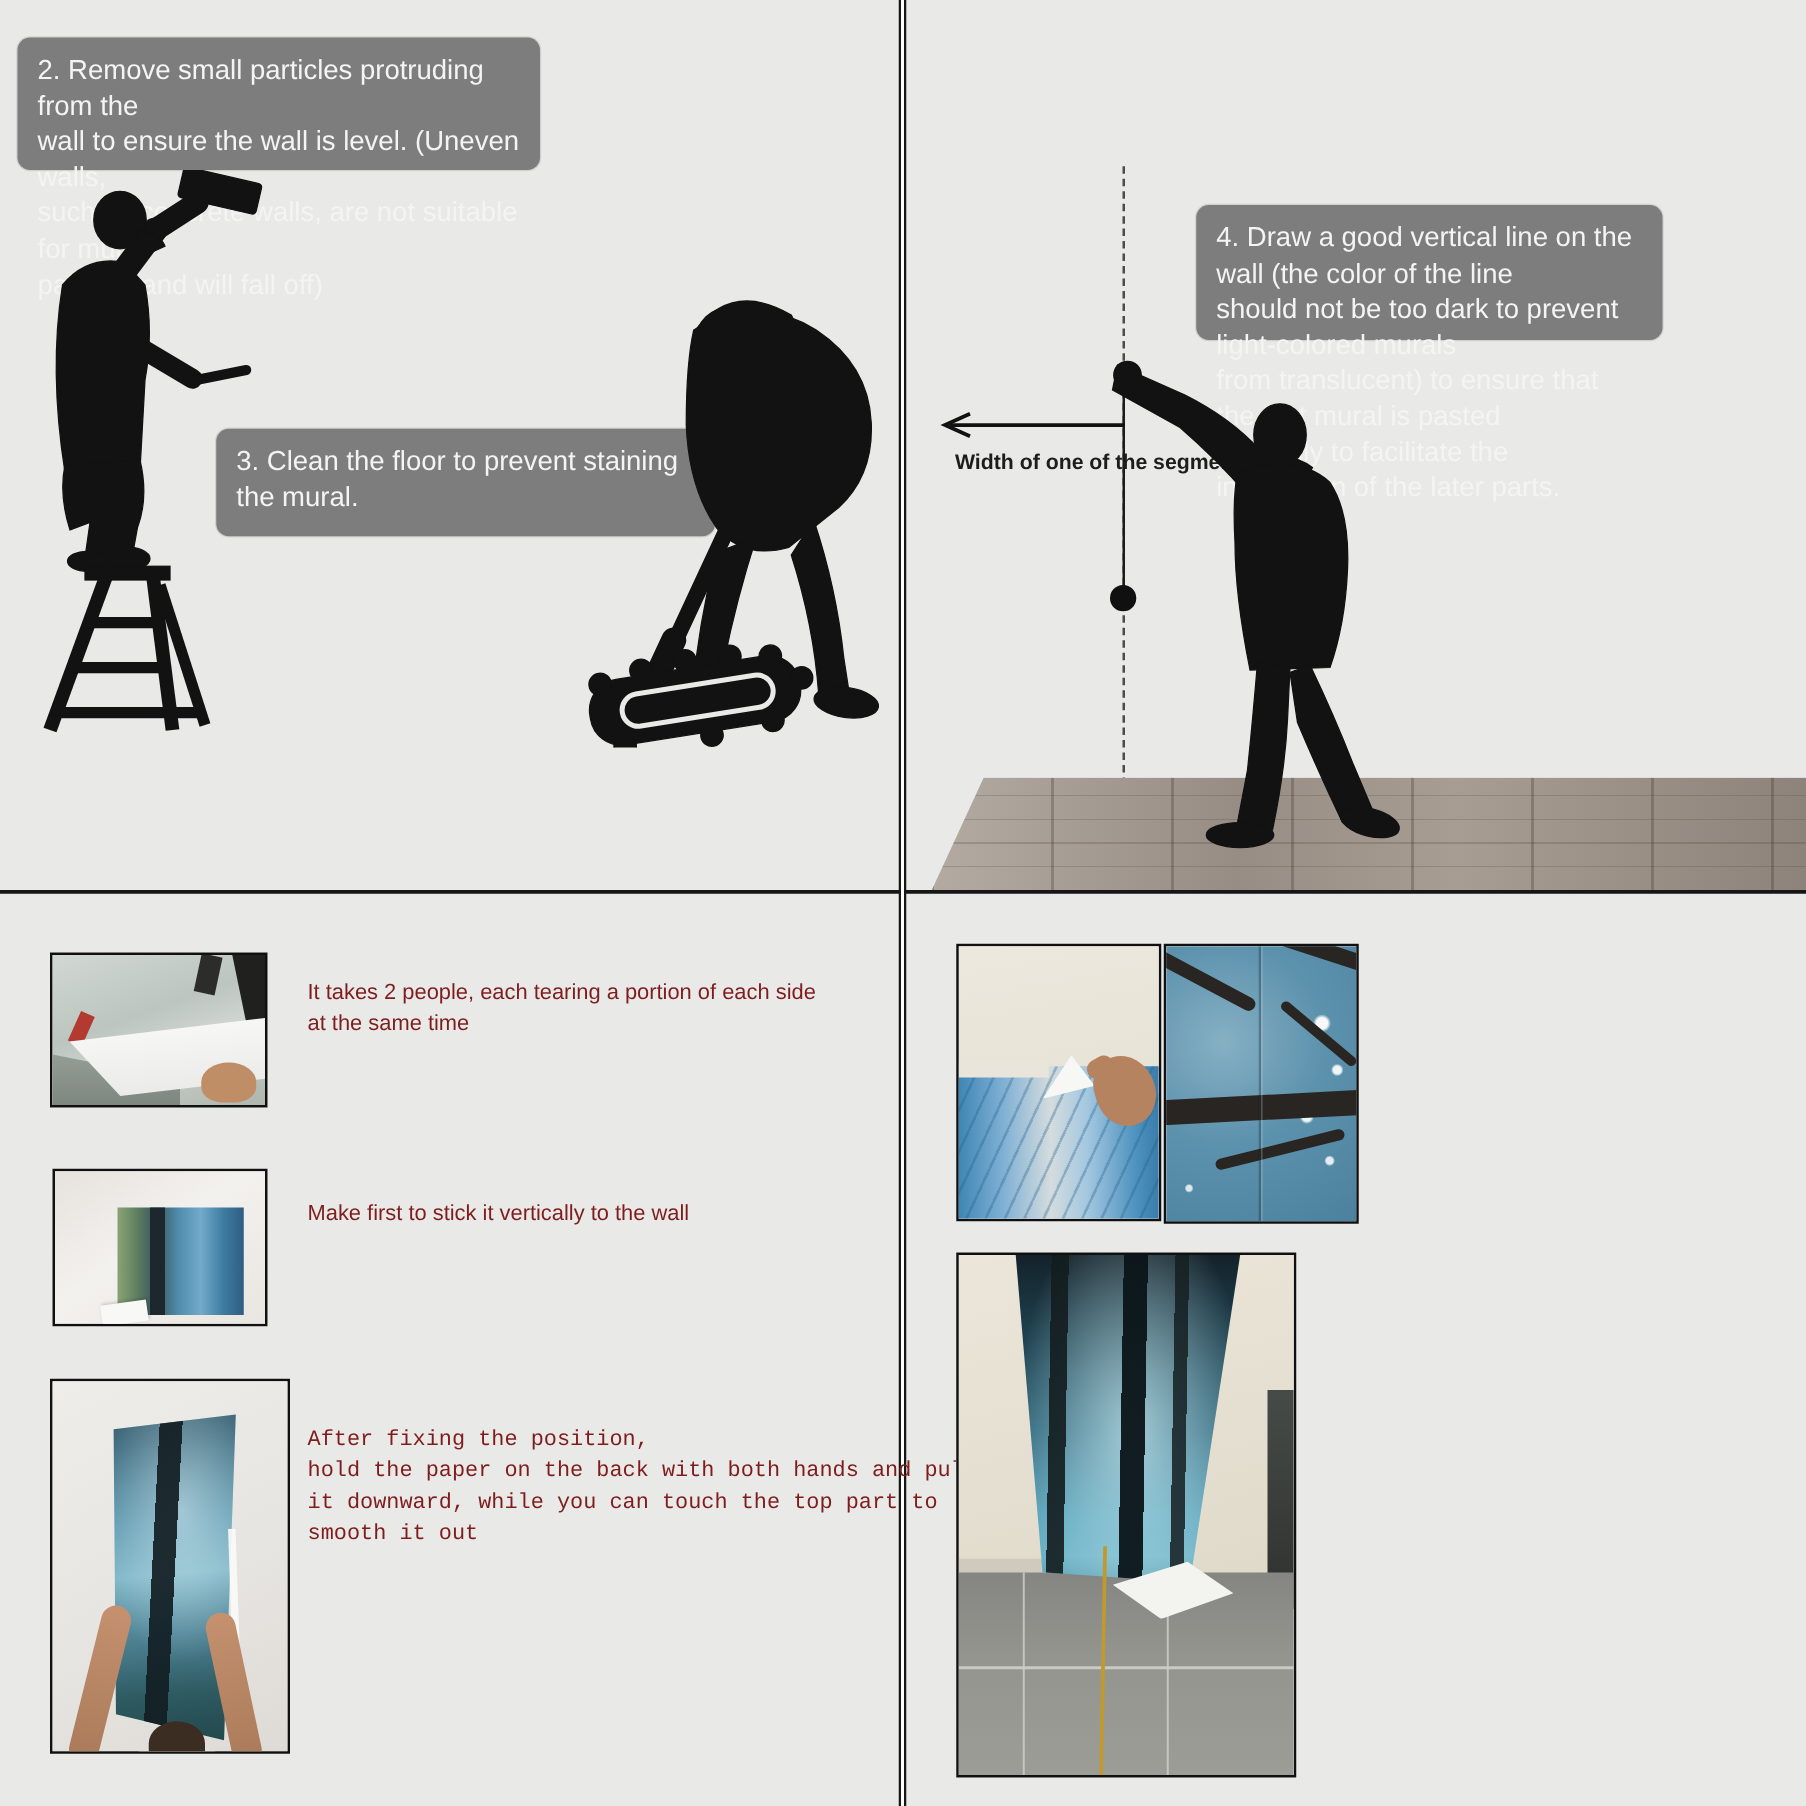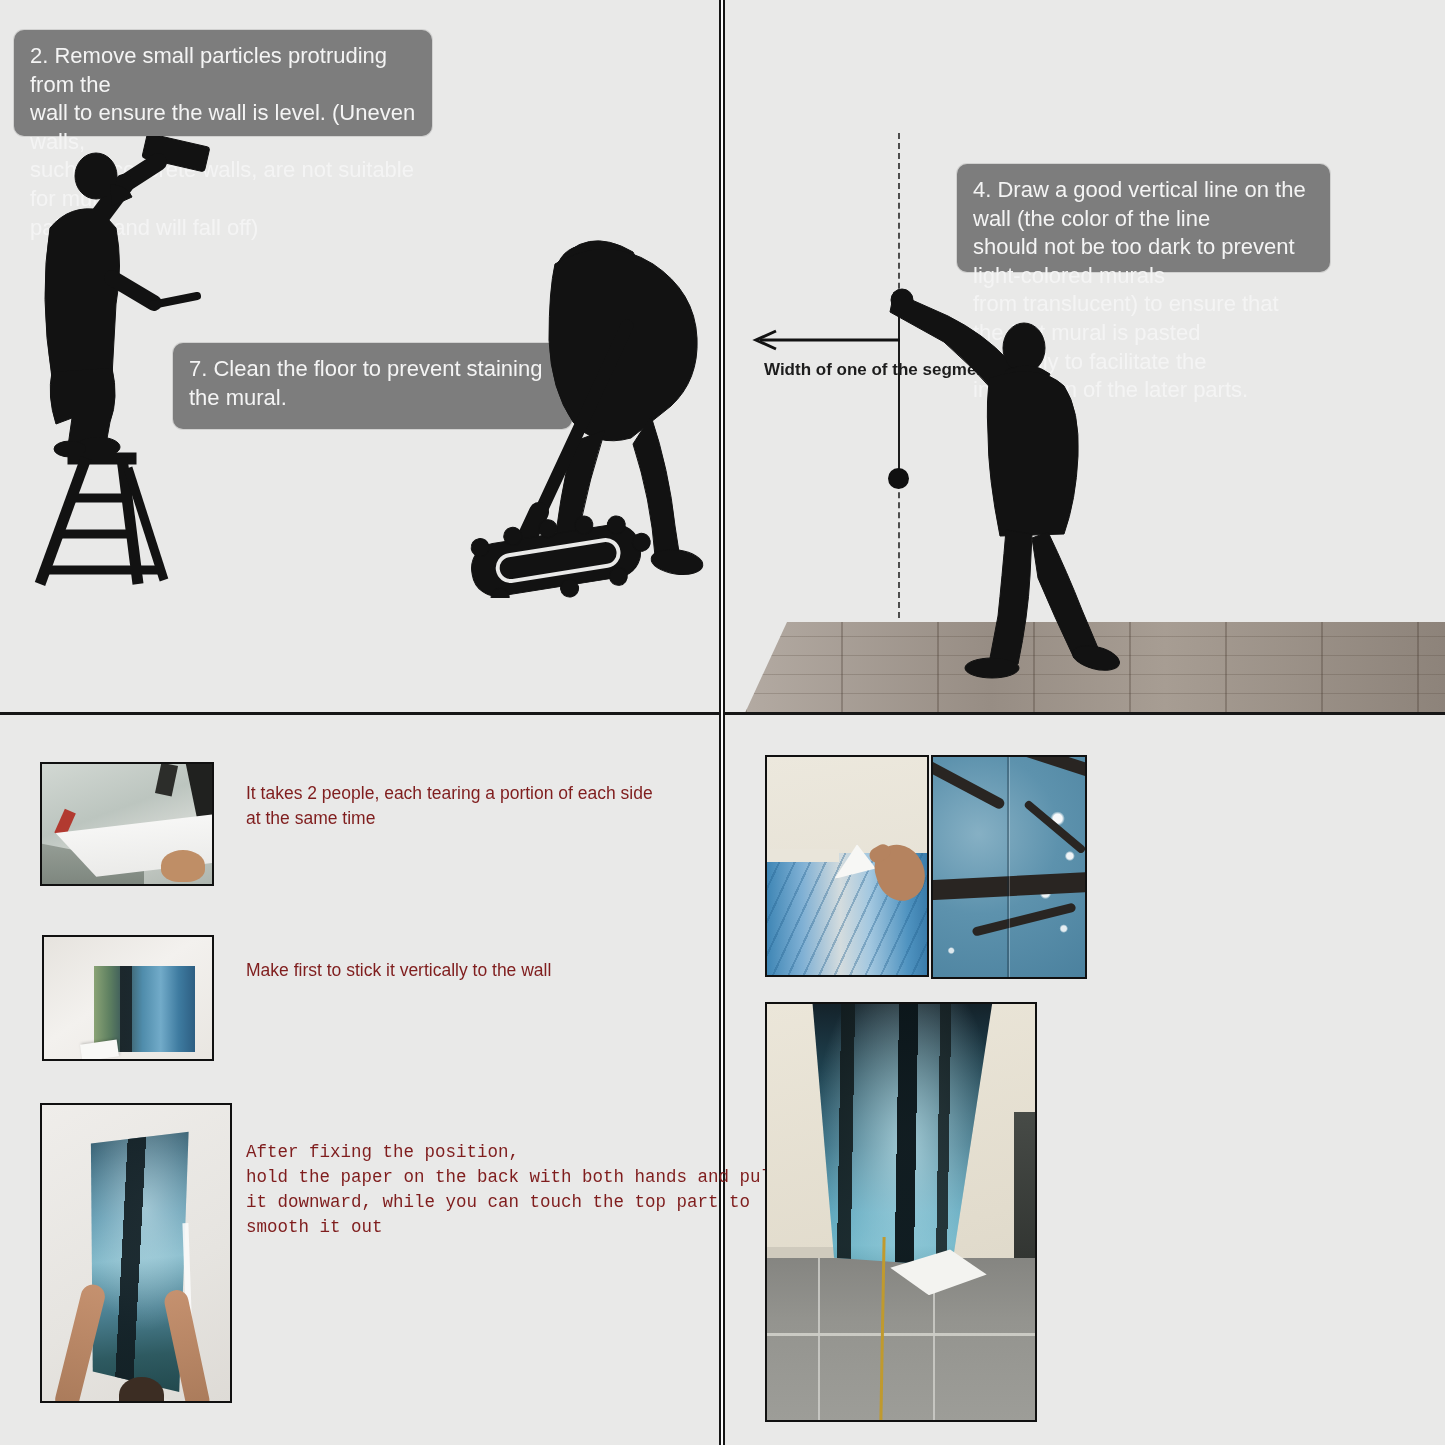--- a/index.html
+++ b/index.html
@@ -162,21 +162,21 @@
 </head>
 <body>
 
 <div class="canvas">
 
   <div class="abs gbox box-step2">2. Remove small particles protruding from the
 wall to ensure the wall is level. (Uneven walls,
 such as concrete walls, are not suitable for mural
 painting and will fall off)</div>
 
-  <div class="abs gbox box-step3">7. Clean the floor to prevent staining the mural.</div>
+  <div class="abs gbox box-step3">3. Clean the floor to prevent staining the mural.</div>
 
   <svg class="abs" style="left:12px;top:136px" width="200" height="452" viewBox="0 0 200 452" aria-hidden="true">
     <g class="fill" stroke="#121212">
       <rect x="132" y="4" width="64" height="25" rx="3" transform="rotate(13 164 16)"></rect>
       <line x1="146" y1="26" x2="112" y2="48" stroke-width="18" stroke-linecap="round"></line>
       <line x1="112" y1="48" x2="88" y2="80" stroke-width="20" stroke-linecap="round"></line>
       <ellipse cx="84" cy="40" rx="21" ry="23"></ellipse>
       <path d="M98,48 q18,2 22,13 l-20,9 z"></path>
       <path d="M38,92 Q58,68 88,74 L104,92 Q111,130 104,168 L100,240 L40,242 Q27,160 38,92 Z"></path>
       <line x1="100" y1="142" x2="142" y2="167" stroke-width="16" stroke-linecap="round"></line>

